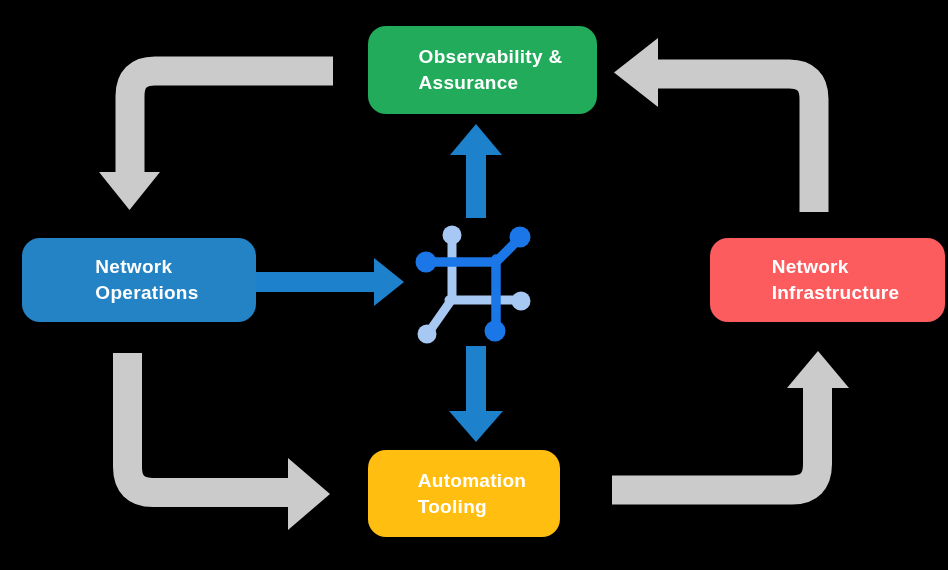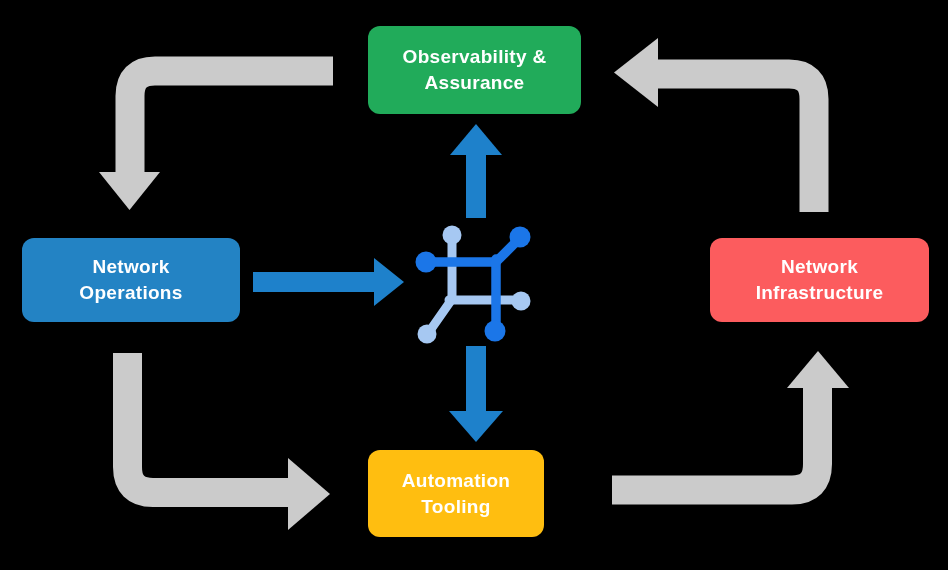--- a/index.html
+++ b/index.html
@@ -8,23 +8,24 @@
     font-family:"Liberation Sans","DejaVu Sans",sans-serif;
     overflow:hidden;
   }
   .canvas{
     position:relative;width:948px;height:570px;
     background:var(--background,#000);
   }
   .flow-svg{position:absolute;left:0;top:0;}
   .node{
     position:absolute;
-    border-radius:12px;
+    border-radius:18px;
     display:flex;align-items:center;justify-content:center;
-    text-align:center;
+    text-align:left;
+    padding-left:16px;
   }
   .node-label{
     color:var(--label-text,#fff);
     font-size:19px;
     font-weight:600;
     line-height:1.35;
     letter-spacing:.3px;
     white-space:pre-line;
   }
   .node-observability{left:368px;top:26px;width:213px;height:88px;}

